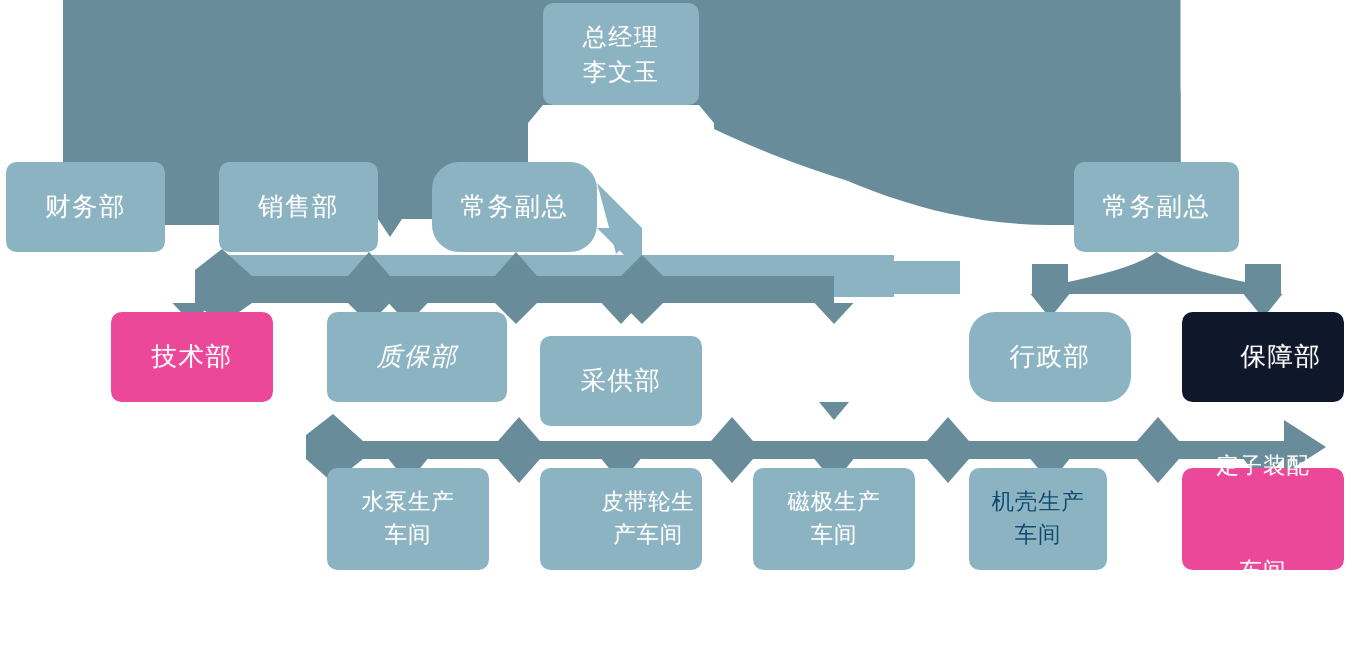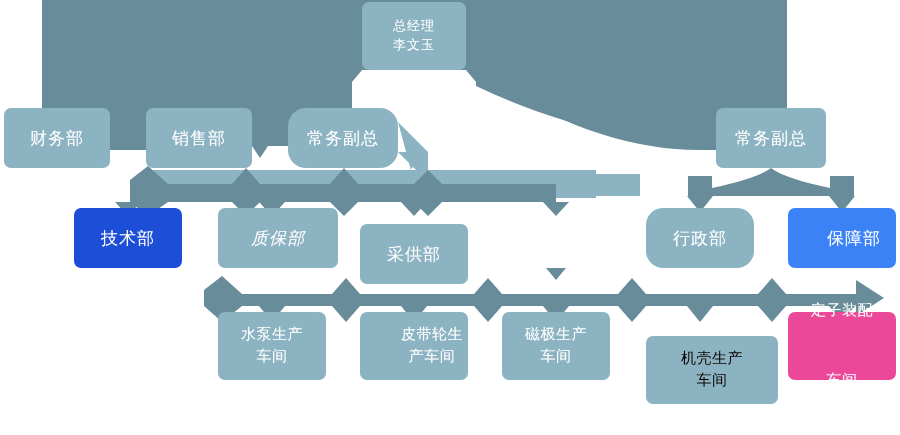--- a/index.html
+++ b/index.html
@@ -37,21 +37,21 @@
     text-align: center;
     line-height: 1.45;
     letter-spacing: 1px;
     font-weight: 400;
     text-shadow: 0 0 1px rgba(255,255,255,0.25);
   }
   .node .line {
     display: block;
     white-space: nowrap;
   }
-  .node.level-0 { font-size: 13px; }
+  .node.level-0 { font-size: 16px; }
   .node.level-1 { font-size: 17px; }
   .node.level-2 { font-size: 17px; }
   .node.level-3 { font-size: 15px; letter-spacing: 0.5px; }
 </style>
 </head>
 <body>
 
 <div id="org-chart" style="background: rgb(255, 255, 255);">
 
   <svg id="connector-layer" viewBox="0 0 900 435" width="900" height="435" xmlns="http://www.w3.org/2000/svg">
@@ -213,48 +213,48 @@
     </div>
   <div class="node level-1" style="left: 146px; top: 108px; width: 106px; height: 60px; background: rgb(140, 179, 194); color: rgb(255, 255, 255);">
       <span class="line">销售部</span>
     </div>
   <div class="node level-1" style="left: 288px; top: 108px; width: 110px; height: 60px; background: rgb(140, 179, 194); color: rgb(255, 255, 255); border-radius: 18px;">
       <span class="line">常务副总</span>
     </div>
   <div class="node level-1" style="left: 716px; top: 108px; width: 110px; height: 60px; background: rgb(140, 179, 194); color: rgb(255, 255, 255);">
       <span class="line">常务副总</span>
     </div>
-  <div class="node level-2" style="left: 74px; top: 208px; width: 108px; height: 60px; background: #1d4ed8; color: rgb(255, 255, 255);">
+  <div class="node level-2" style="left: 74px; top: 208px; width: 108px; height: 60px; background: #ec4899; color: rgb(255, 255, 255);">
       <span class="line">技术部</span>
     </div>
   <div class="node level-2" style="left: 218px; top: 208px; width: 120px; height: 60px; background: rgb(140, 179, 194); color: rgb(255, 255, 255); font-style: italic;">
       <span class="line">质保部</span>
     </div>
   <div class="node level-2" style="left: 360px; top: 224px; width: 108px; height: 60px; background: rgb(140, 179, 194); color: rgb(255, 255, 255);">
       <span class="line">采供部</span>
     </div>
   <div class="node level-2" style="left: 646px; top: 208px; width: 108px; height: 60px; background: rgb(140, 179, 194); color: rgb(255, 255, 255); border-radius: 17px;">
       <span class="line">行政部</span>
     </div>
-  <div class="node level-2" style="left: 788px; top: 208px; width: 108px; height: 60px; background: #3b82f6; color: rgb(255, 255, 255); padding-left: 24px;">
+  <div class="node level-2" style="left: 788px; top: 208px; width: 108px; height: 60px; background: #0f172a; color: rgb(255, 255, 255); padding-left: 24px;">
       <span class="line">保障部</span>
     </div>
   <div class="node level-3" style="left: 218px; top: 312px; width: 108px; height: 68px; background: rgb(140, 179, 194); color: rgb(255, 255, 255);">
       <span class="line">水泵生产</span>
       <span class="line">车间</span>
     </div>
   <div class="node level-3" style="left: 360px; top: 312px; width: 108px; height: 68px; background: rgb(140, 179, 194); color: rgb(255, 255, 255); padding-left: 36px;">
       <span class="line">皮带轮生</span>
       <span class="line">产车间</span>
     </div>
   <div class="node level-3" style="left: 502px; top: 312px; width: 108px; height: 68px; background: rgb(140, 179, 194); color: rgb(255, 255, 255);">
       <span class="line">磁极生产</span>
       <span class="line">车间</span>
     </div>
-  <div class="node level-3" style="left: 646px; top: 312px; width: 132px; height: 68px; background: rgb(140, 179, 194); color: #000000; margin-top: 24px;">
+  <div class="node level-3" style="left: 646px; top: 312px; width: 92px; height: 68px; background: rgb(140, 179, 194); color: #0c4a6e;">
       <span class="line">机壳生产</span>
       <span class="line">车间</span>
     </div>
   <div class="node level-3" style="left: 788px; top: 312px; width: 108px; height: 68px; background: #ec4899; color: rgb(255, 255, 255); gap: 48px;">
       <span class="line">定子装配</span>
       <span class="line">车间</span>
     </div>
 
 </div>
 

